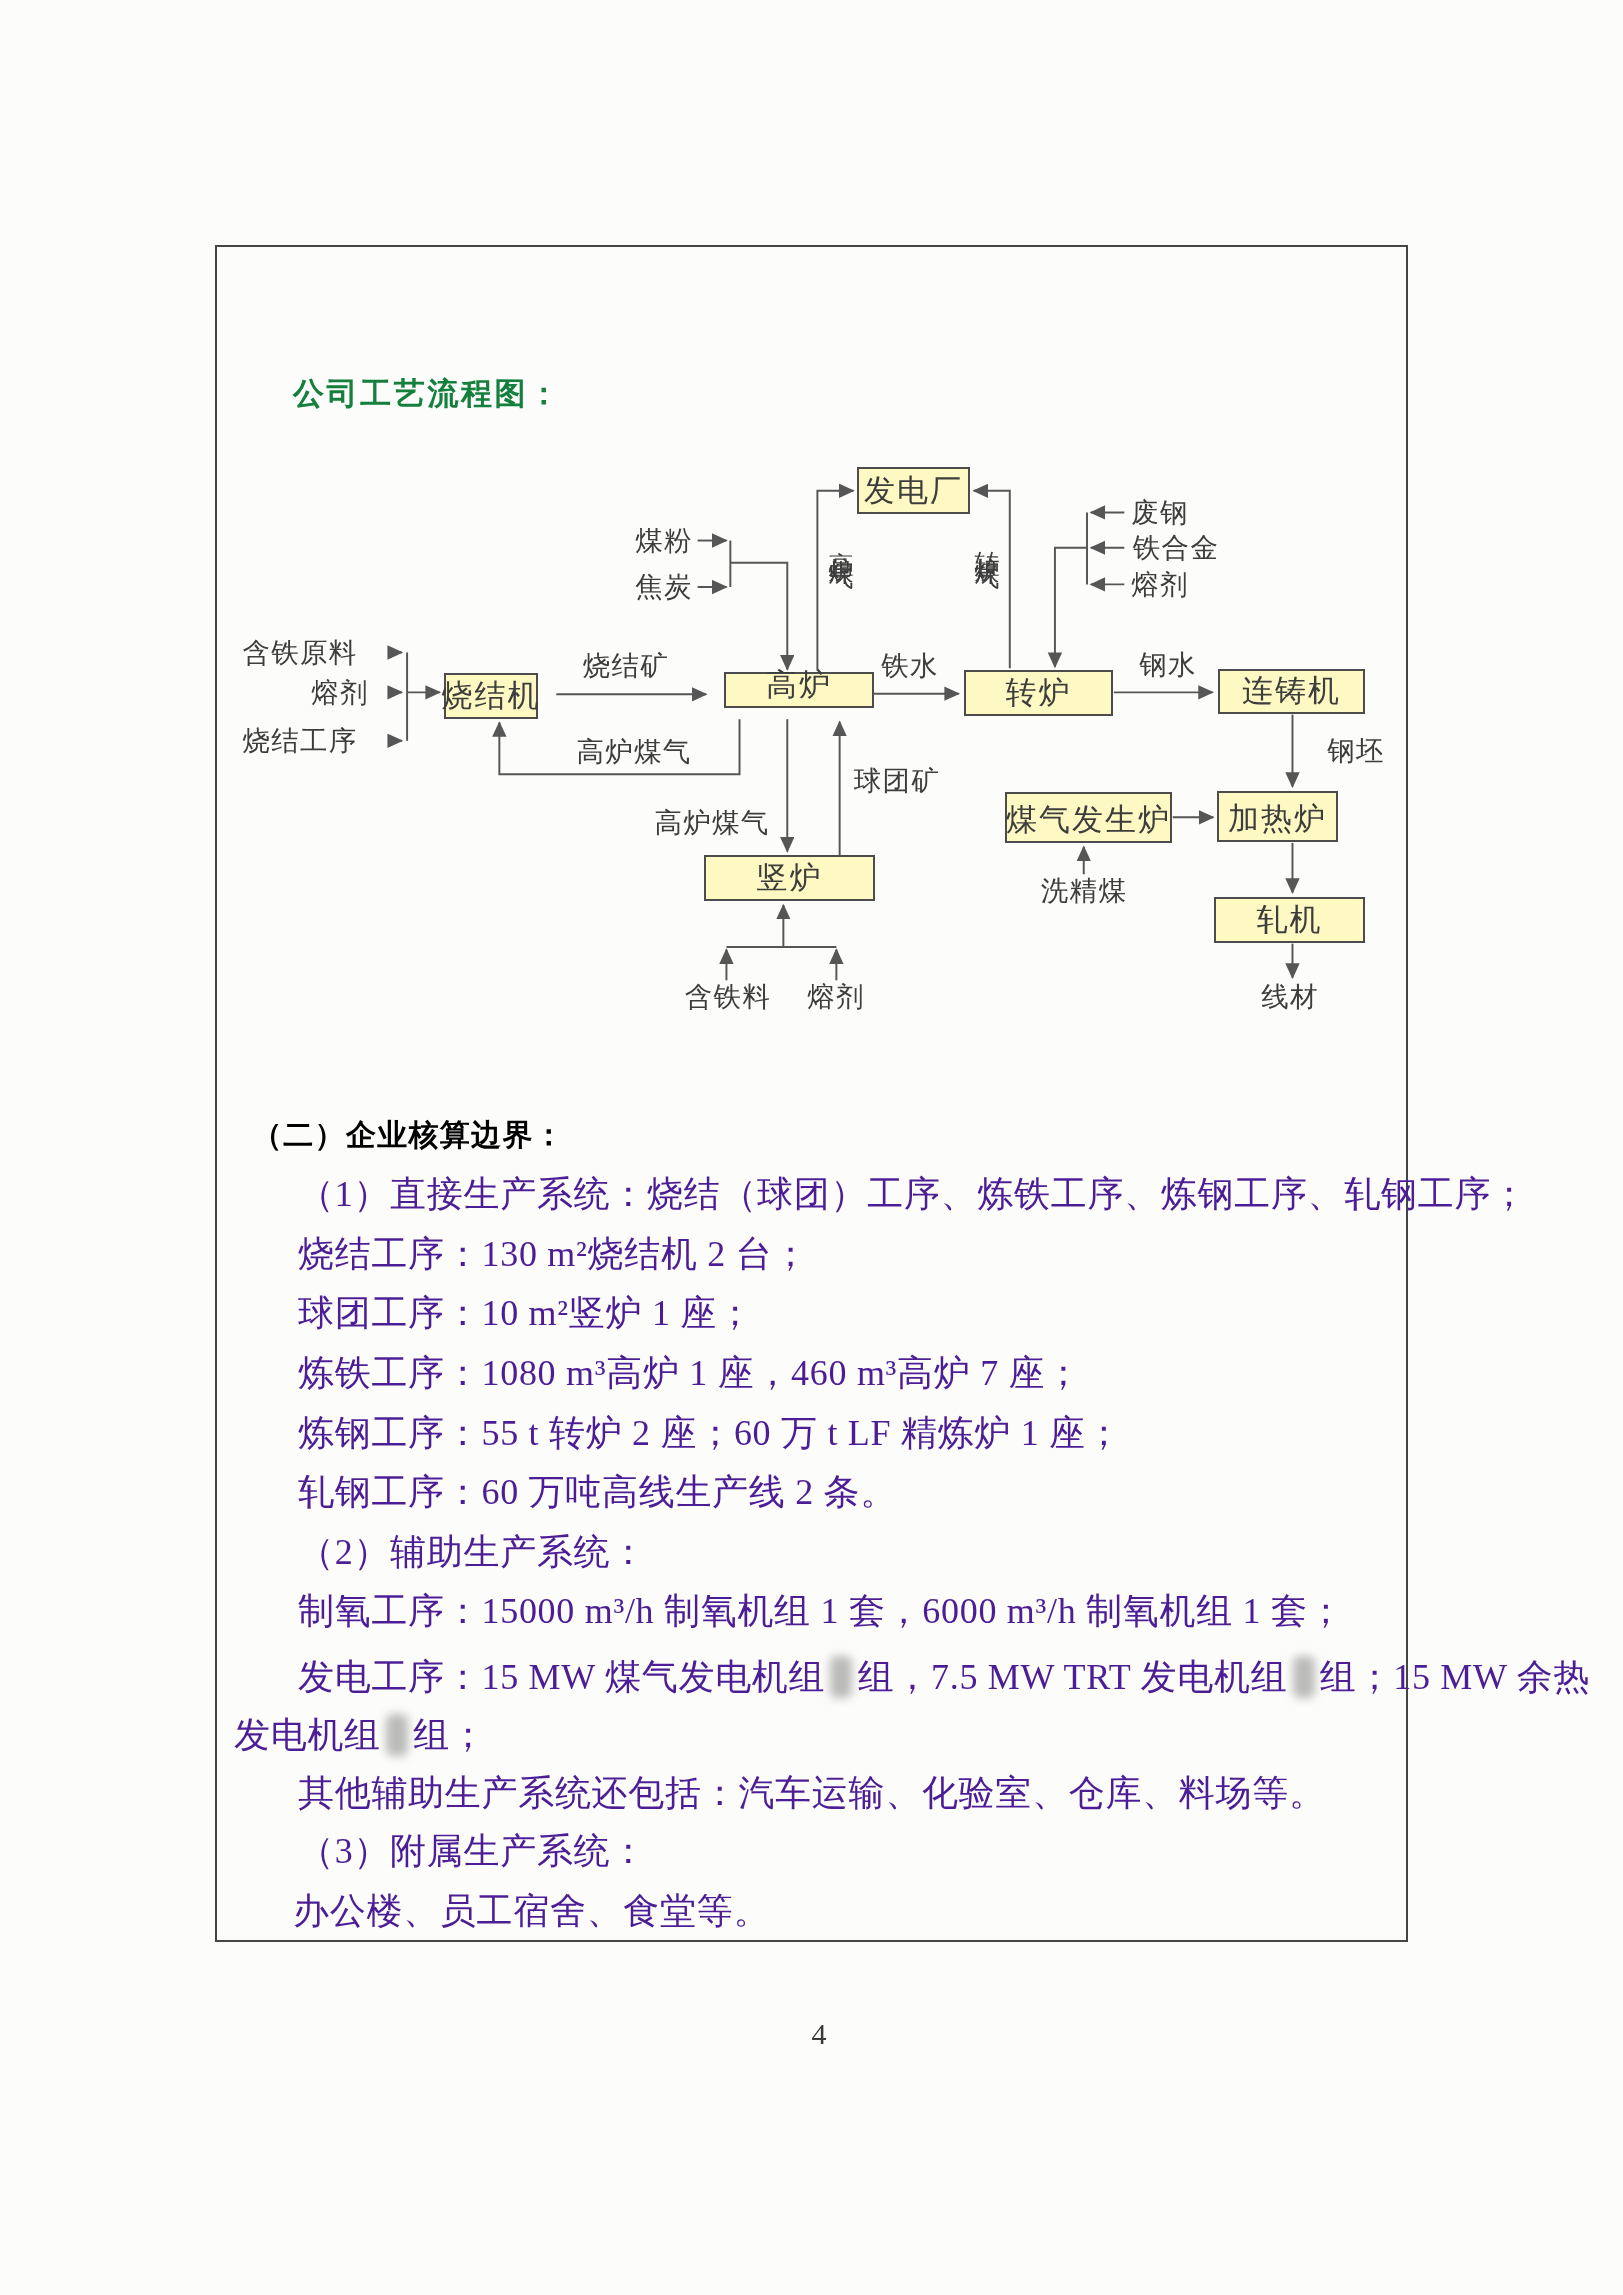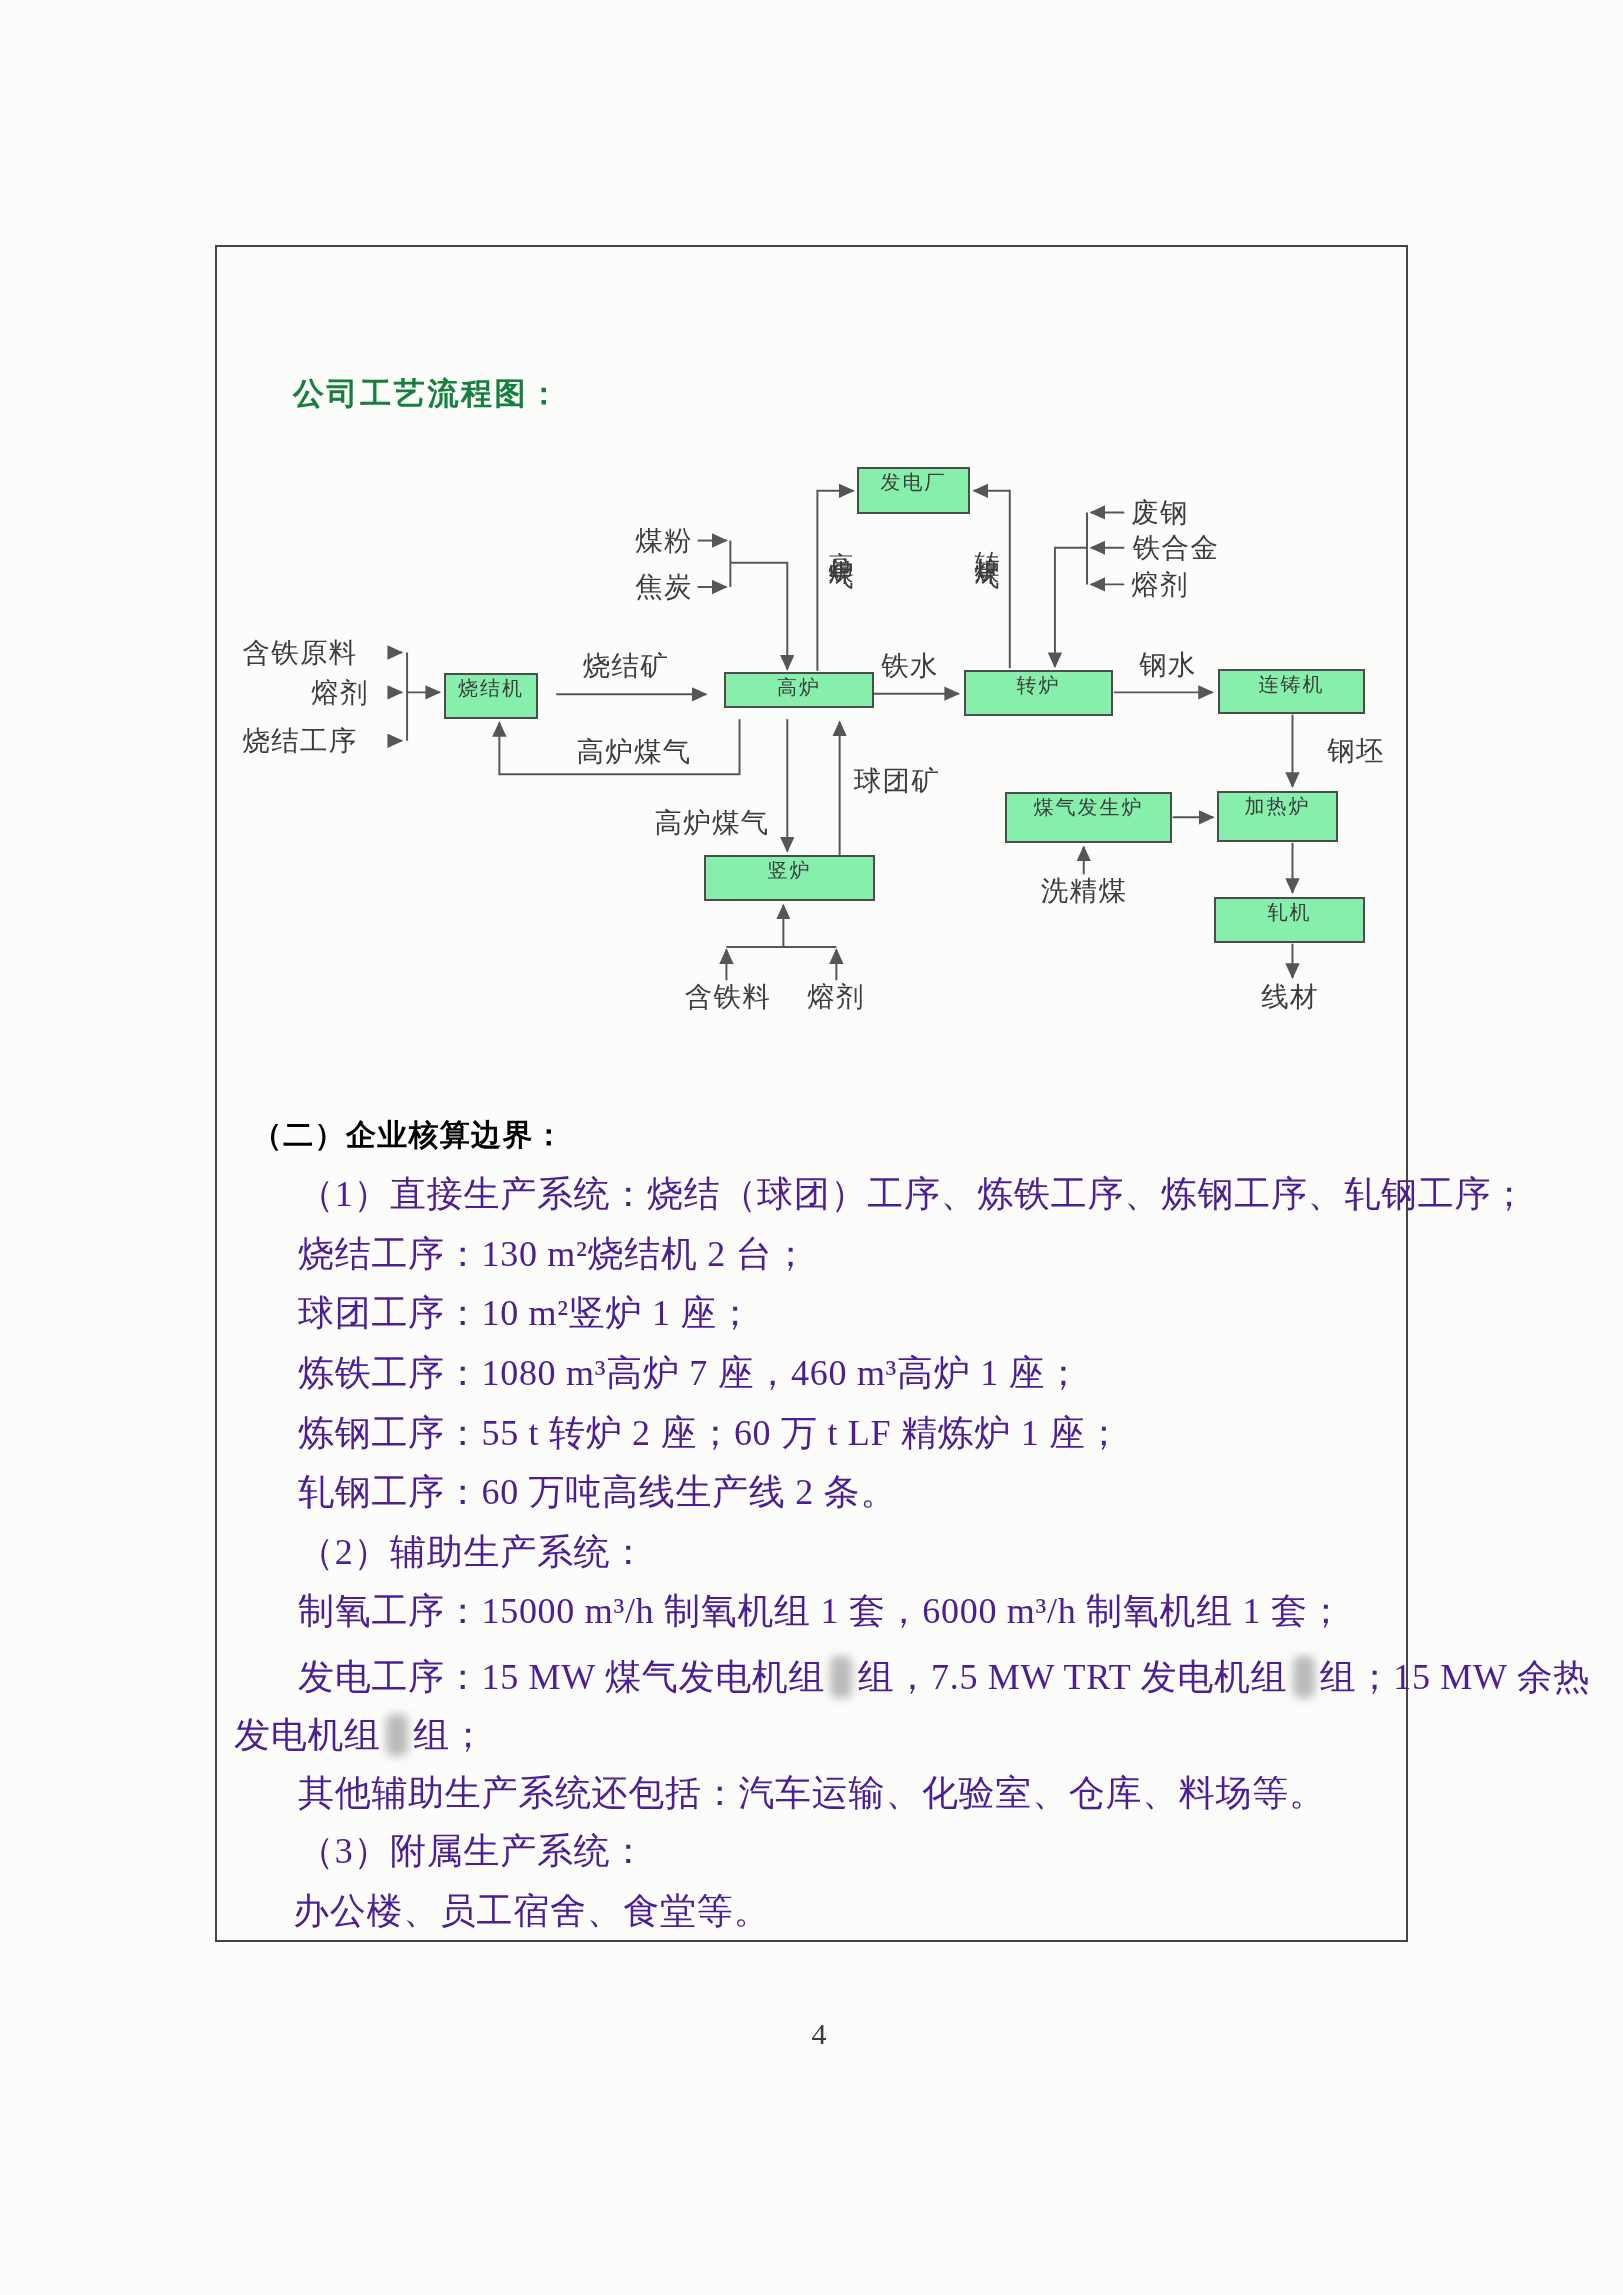--- a/index.html
+++ b/index.html
@@ -14,23 +14,23 @@
     border:2.6px solid #454545;box-sizing:border-box;background:transparent;
   }
   .doc-title{
     position:absolute;left:293px;top:373px;
     font-family:"Liberation Sans","DejaVu Sans",sans-serif;
     font-weight:700;font-size:31px;letter-spacing:2.6px;color:#15803d;white-space:nowrap;
   }
   
   .fc-svg{position:absolute;left:0;top:0;width:1623px;height:2295px;}
   .fc-box{
-    position:absolute;box-sizing:border-box;border:2.6px solid #4c4c4c;background:#86efac;
-    display:flex;align-items:flex-start;justify-content:center;
-    font-size:20px;color:#3d3d3d;letter-spacing:2px;white-space:nowrap;
+    position:absolute;box-sizing:border-box;border:2.6px solid #4c4c4c;background:#fef9c3;
+    display:flex;align-items:flex-end;justify-content:center;
+    font-size:31px;color:#3d3d3d;letter-spacing:2px;white-space:nowrap;
   }
   .fl{
     position:absolute;transform:translate(-50%,-50%);
     font-size:27.5px;color:#3d3d3d;letter-spacing:1.3px;white-space:nowrap;
   }
   .vl{
     position:absolute;transform:translateX(-50%);
     writing-mode:vertical-rl;text-orientation:upright;
     font-size:25px;color:#3d3d3d;letter-spacing:4.6px;line-height:1;
   }
@@ -168,21 +168,21 @@
   <div class="fl" style="left:1290px;top:997px">线材</div>
 
   <div class="vl" style="left:841px;top:531px">高炉煤气</div>
   <div class="vl" style="left:987px;top:531px">转炉煤气</div>
 
   <div class="sec-heading">（二）企业核算边界：</div>
 
   <div class="body-line" style="left:298px;top:1170px">（1）直接生产系统：烧结（球团）工序、炼铁工序、炼钢工序、轧钢工序；</div>
   <div class="body-line" style="left:298px;top:1230px">烧结工序：130 m²烧结机 2 台；</div>
   <div class="body-line" style="left:298px;top:1289px">球团工序：10 m²竖炉 1 座；</div>
-  <div class="body-line" style="left:298px;top:1349px">炼铁工序：1080 m³高炉 7 座，460 m³高炉 1 座；</div>
+  <div class="body-line" style="left:298px;top:1349px">炼铁工序：1080 m³高炉 1 座，460 m³高炉 7 座；</div>
   <div class="body-line" style="left:298px;top:1409px">炼钢工序：55 t 转炉 2 座；60 万 t LF 精炼炉 1 座；</div>
   <div class="body-line" style="left:298px;top:1468px">轧钢工序：60 万吨高线生产线 2 条。</div>
   <div class="body-line" style="left:298px;top:1528px">（2）辅助生产系统：</div>
   <div class="body-line" style="left:298px;top:1587px">制氧工序：15000 m³/h 制氧机组 1 套，6000 m³/h 制氧机组 1 套；</div>
 
   <div class="body-line" style="left:298px;top:1653px">
     <span>发电工序：15 MW 煤气发电机组</span><span class="smudge"></span><span>组，7.5 MW TRT 发电机组</span><span class="smudge"></span><span>组；15 MW 余热</span>
   </div>
 
   <div class="body-line" style="left:234px;top:1711px">

